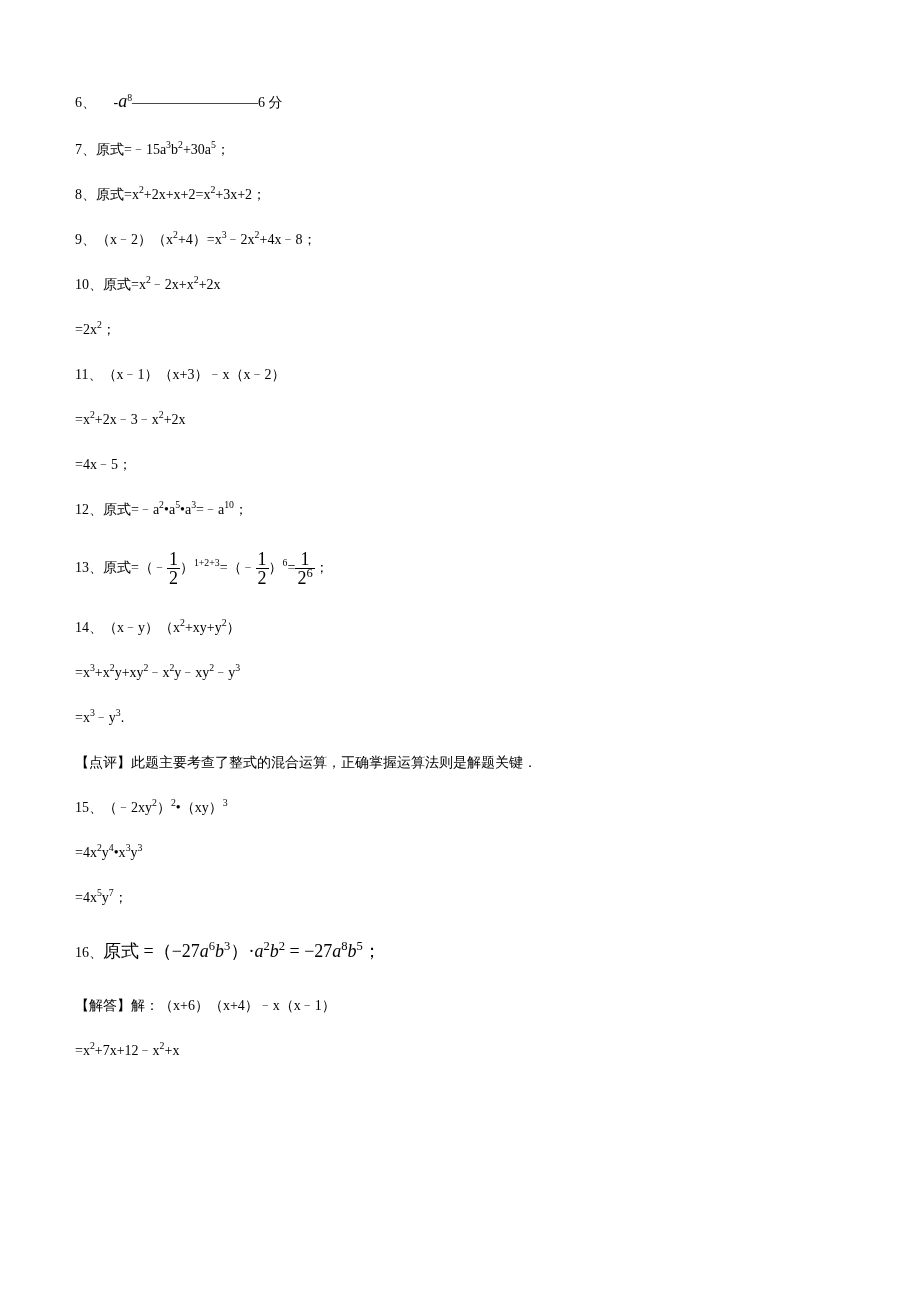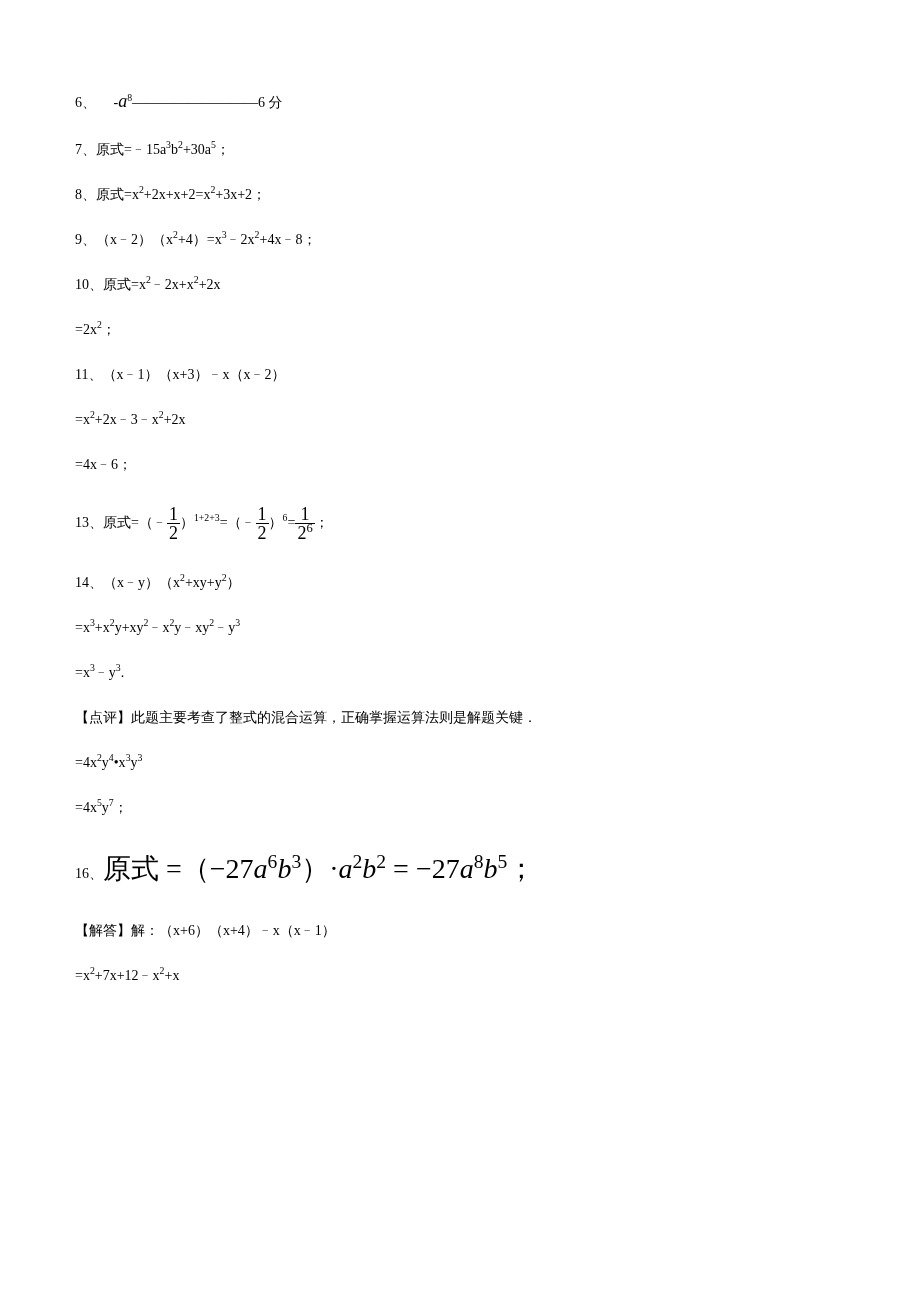--- a/index.html
+++ b/index.html
@@ -33,21 +33,21 @@
     vertical-align: middle;
     text-align: center;
     font-size: 20px;
     line-height: 1;
   }
   .frac .num { display: block; padding: 0 2px; }
   .frac .den { display: block; border-top: 1.5px solid #000; padding: 0 2px; }
   .frac-small { font-size: 18px; }
   .big-formula {
     font-family: "SimSun","宋体","Times New Roman",serif;
-    font-size: 28px;
+    font-size: 18px;
   }
   .italic-a {
     font-style: italic;
     font-family: "Times New Roman", serif;
   }
 </style>
 </head>
 <body>
 
 <div class="page">
@@ -73,39 +73,45 @@
     <span>10、原式=x</span><sup>2</sup><span>﹣2x+x</span><sup>2</sup><span>+2x</span>
   </p>
   <p class="line">
     <span>=2x</span><sup>2</sup><span>；</span>
   </p>
 
   <p class="line"><span>11、（x﹣1）（x+3）﹣x（x﹣2）</span></p>
   <p class="line">
     <span>=x</span><sup>2</sup><span>+2x﹣3﹣x</span><sup>2</sup><span>+2x</span>
   </p>
-  <p class="line"><span>=4x﹣6；</span></p>
+  <p class="line"><span>=4x﹣5；</span></p>
 
+  <p class="line">
+    <span>12、原式=﹣a</span><sup>2</sup><span>•a</span><sup>5</sup><span>•a</span><sup>3</sup><span>=﹣a</span><sup>10</sup><span>；</span>
+  </p>
 
   <p class="line" style="margin-top:30px;">
     <span>13、原式=（﹣</span><span class="frac frac-small"><span class="num">1</span><span class="den">2</span></span><span>）</span><sup>1+2+3</sup><span>=（﹣</span><span class="frac frac-small"><span class="num">1</span><span class="den">2</span></span><span>）</span><sup>6</sup><span>=</span><span class="frac frac-small"><span class="num">1</span><span class="den"><span>2</span><sup>6</sup></span></span><span>；</span>
   </p>
 
   <p class="line" style="margin-top:30px;font-family:Liberation Serif, serif;">
     <span>14、（x﹣y）（x</span><sup>2</sup><span>+xy+y</span><sup>2</sup><span>）</span>
   </p>
   <p class="line">
     <span>=x</span><sup>3</sup><span>+x</span><sup>2</sup><span>y+xy</span><sup>2</sup><span>﹣x</span><sup>2</sup><span>y﹣xy</span><sup>2</sup><span>﹣y</span><sup>3</sup>
   </p>
   <p class="line">
     <span>=x</span><sup>3</sup><span>﹣y</span><sup>3</sup><span>.</span>
   </p>
 
   <p class="line"><span>【点评】此题主要考查了整式的混合运算，正确掌握运算法则是解题关键．</span></p>
 
+  <p class="line">
+    <span>15、（﹣2xy</span><sup>2</sup><span>）</span><sup>2</sup><span>•（xy）</span><sup>3</sup>
+  </p>
   <p class="line">
     <span>=4x</span><sup>2</sup><span>y</span><sup>4</sup><span>•x</span><sup>3</sup><span>y</span><sup>3</sup>
   </p>
   <p class="line">
     <span>=4x</span><sup>5</sup><span>y</span><sup>7</sup><span>；</span>
   </p>
 
   <p class="line" style="margin-top:30px;margin-bottom:30px;">
     <span>16、</span><span class="big-formula"><span>原式 =（−27</span><span class="italic-a">a</span><sup>6</sup><span class="italic-a">b</span><sup>3</sup><span>）·</span><span class="italic-a">a</span><sup>2</sup><span class="italic-a">b</span><sup>2</sup><span> = −27</span><span class="italic-a">a</span><sup>8</sup><span class="italic-a">b</span><sup>5</sup><span>；</span></span>
   </p>

